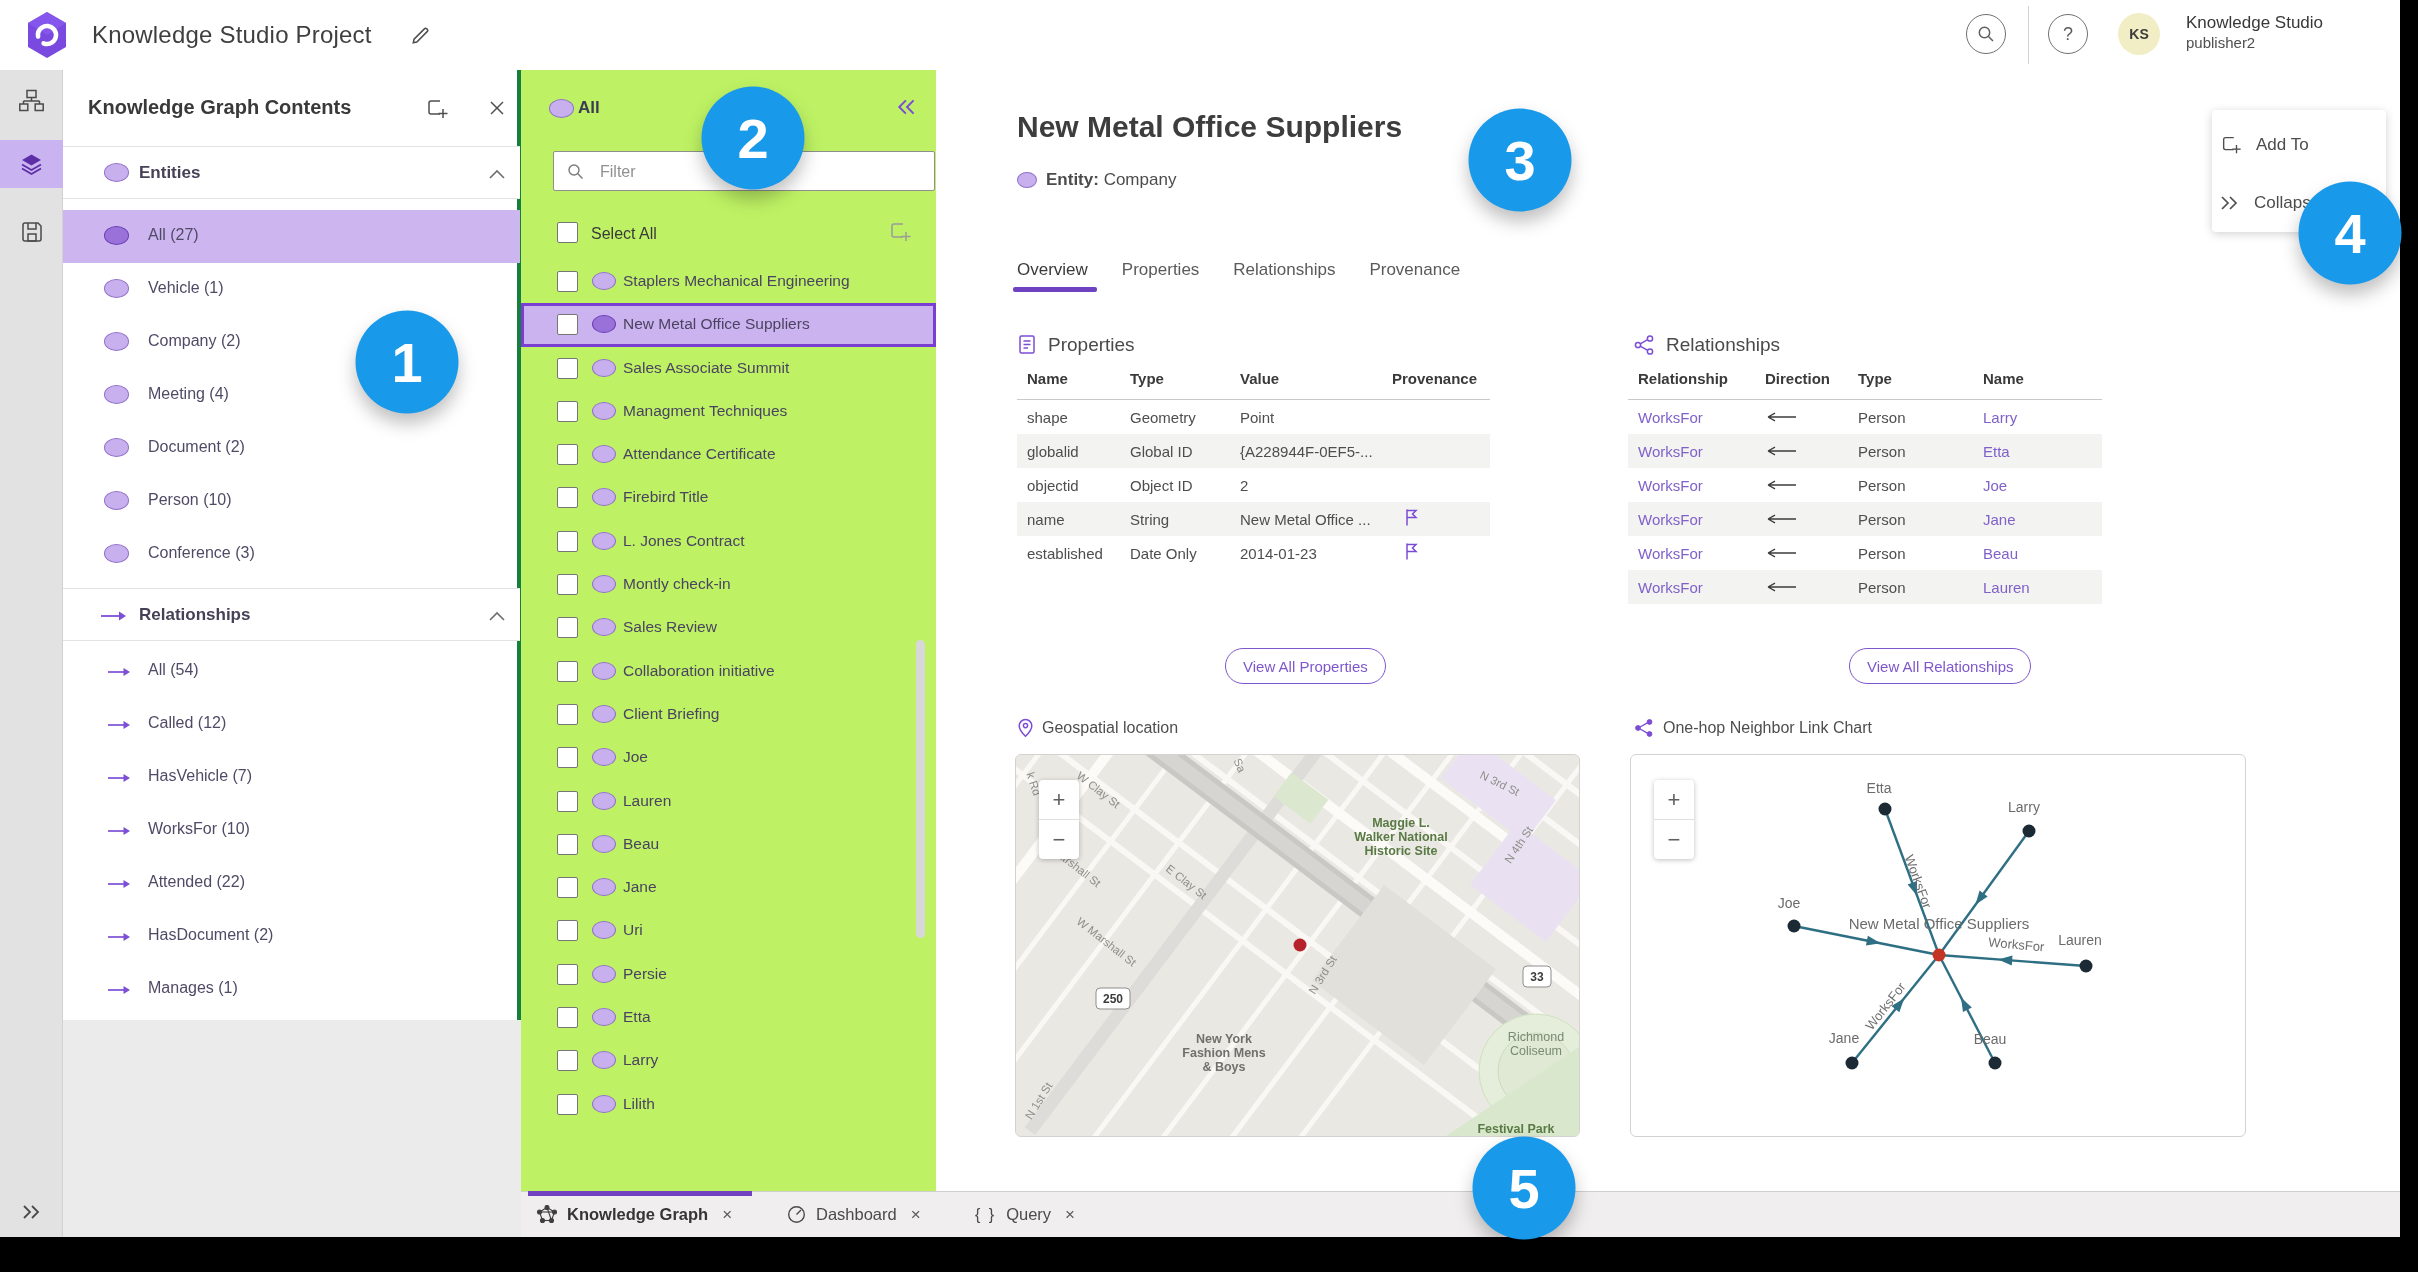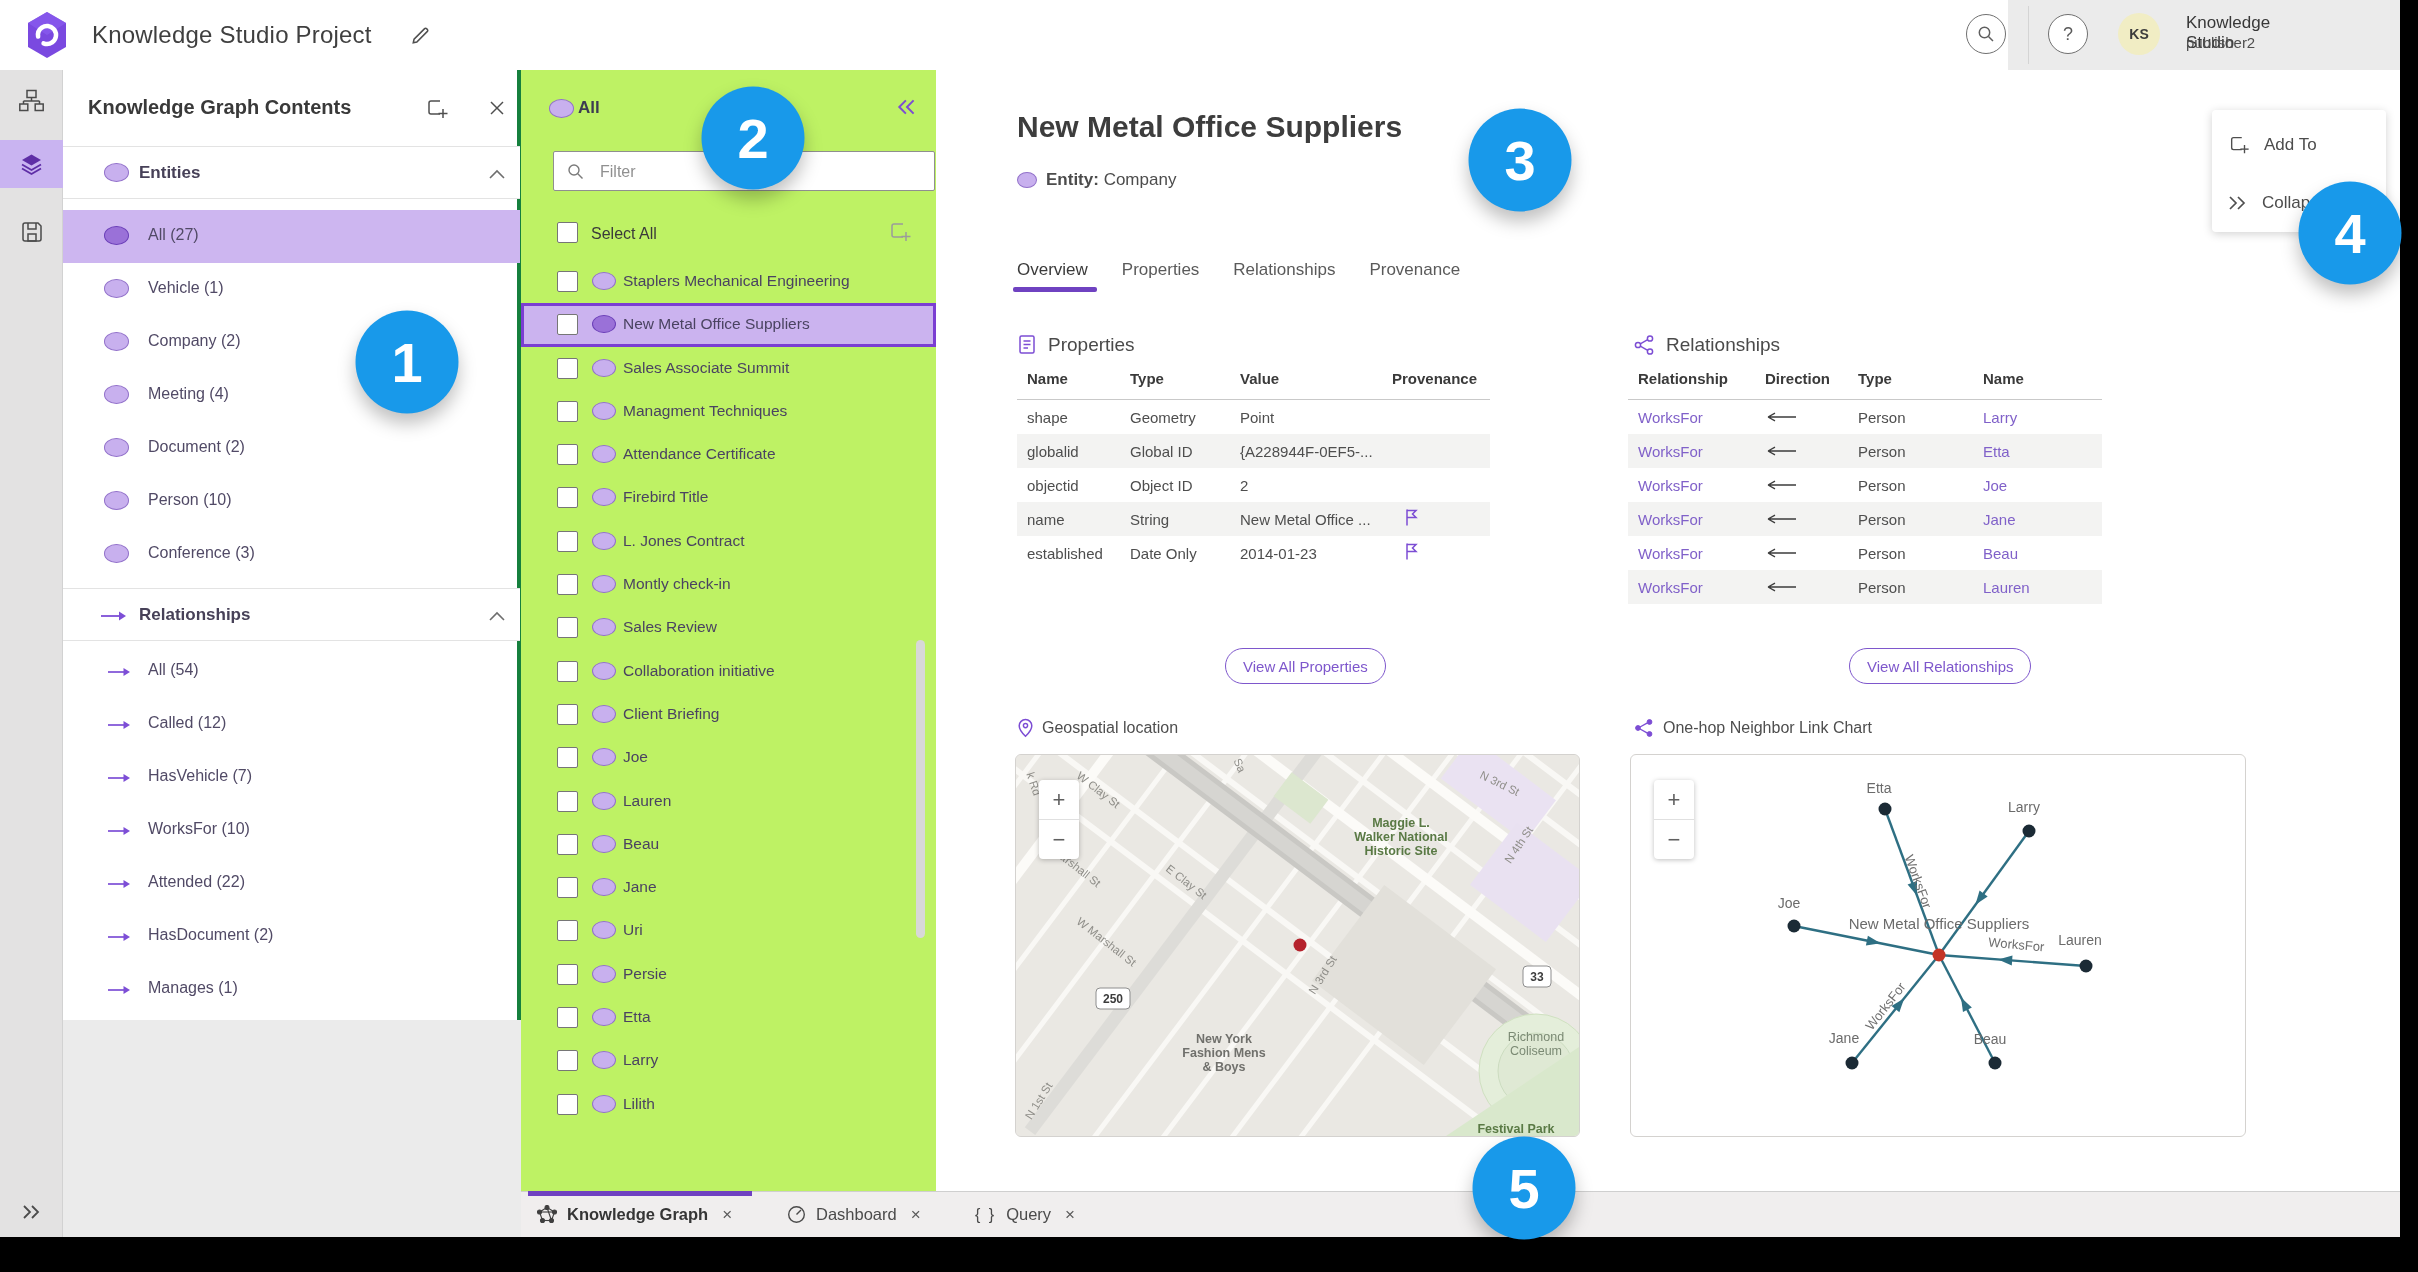--- a/index.html
+++ b/index.html
@@ -3,21 +3,21 @@
 <meta charset="utf-8">
 <style>
   html,body{margin:0;padding:0;}
   body{width:2418px;height:1272px;background:#000;font-family:"Liberation Sans",sans-serif;position:relative;overflow:hidden;
        -webkit-font-smoothing:antialiased;}
   .abs{position:absolute;}
   #stage{position:absolute;left:0;top:0;width:2418px;height:1272px;}
   #window{position:absolute;left:0;top:0;width:2400px;height:1237px;background:#ebebeb;}
 
   
-  #topbar{position:absolute;left:0;top:0;width:2008px;height:70px;background:#fff;border-bottom:1px solid #d8d8d8;}
+  #topbar{position:absolute;left:0;top:0;width:2400px;height:70px;background:#fff;border-bottom:1px solid #d8d8d8;}
   .app-title{position:absolute;left:92px;top:21px;font-size:24px;color:#3f3f3f;letter-spacing:.2px;}
   .circle-btn{position:absolute;width:40px;height:40px;border:1.4px solid #707070;border-radius:50%;top:14px;
               display:flex;align-items:center;justify-content:center;background:#fff;box-sizing:border-box;}
   .tb-divider{position:absolute;left:2028px;top:6px;width:1px;height:58px;background:#d4d4d4;}
   #avatar{position:absolute;left:2118px;top:13px;width:42px;height:42px;border-radius:50%;background:#f1edc4;
           display:flex;align-items:center;justify-content:center;font-size:14px;font-weight:700;color:#3c3c3c;}
   .prod-name{position:absolute;left:2186px;top:13px;font-size:17px;color:#383838;}
   .prod-user{position:absolute;left:2186px;top:34px;font-size:15px;color:#4f4f4f;}
 
   
@@ -89,21 +89,21 @@
   .m-gray{fill:#70706c;font-size:12.5px;font-weight:700;}
   .m-graygreen{fill:#7b8a74;font-size:12.5px;}
   .shield-txt{fill:#3c3c3c;font-size:12px;font-weight:700;}
   .lc-label{fill:#6b6b6b;font-size:14px;}
   .lc-center-label{fill:#6b6b6b;font-size:15px;}
   .lc-edge-label{fill:#6f6f6f;font-size:13px;}
 
   
   #floatmenu{position:absolute;left:2212px;top:110px;width:174px;height:122px;background:#fff;border-radius:4px;
              box-shadow:0 2px 10px rgba(0,0,0,.18);z-index:5;}
-  .fm-item{position:absolute;left:0;width:174px;height:40px;display:flex;align-items:center;gap:14px;padding-left:16px;
+  .fm-item{position:absolute;left:0;width:174px;height:40px;display:flex;align-items:center;gap:14px;padding-left:8px;
            box-sizing:border-box;font-size:17px;color:#4c4c4c;cursor:pointer;}
 
   
   #tabbar{position:absolute;left:521px;top:1191px;width:1879px;height:46px;background:#f0eeee;border-top:1px solid #cfcfcf;box-sizing:border-box;}
   #tab-active-line{position:absolute;left:7px;top:-1px;width:224px;height:5px;background:#6f42c1;}
   .btab{position:absolute;top:0;height:45px;display:flex;align-items:center;gap:10px;font-size:16.5px;color:#4b4b4b;cursor:pointer;}
   .btab.on{color:#353535;font-weight:700;}
   .btab .x{font-size:17px;color:#5a5a5a;font-weight:400;margin-left:4px;cursor:pointer;}
 
   

